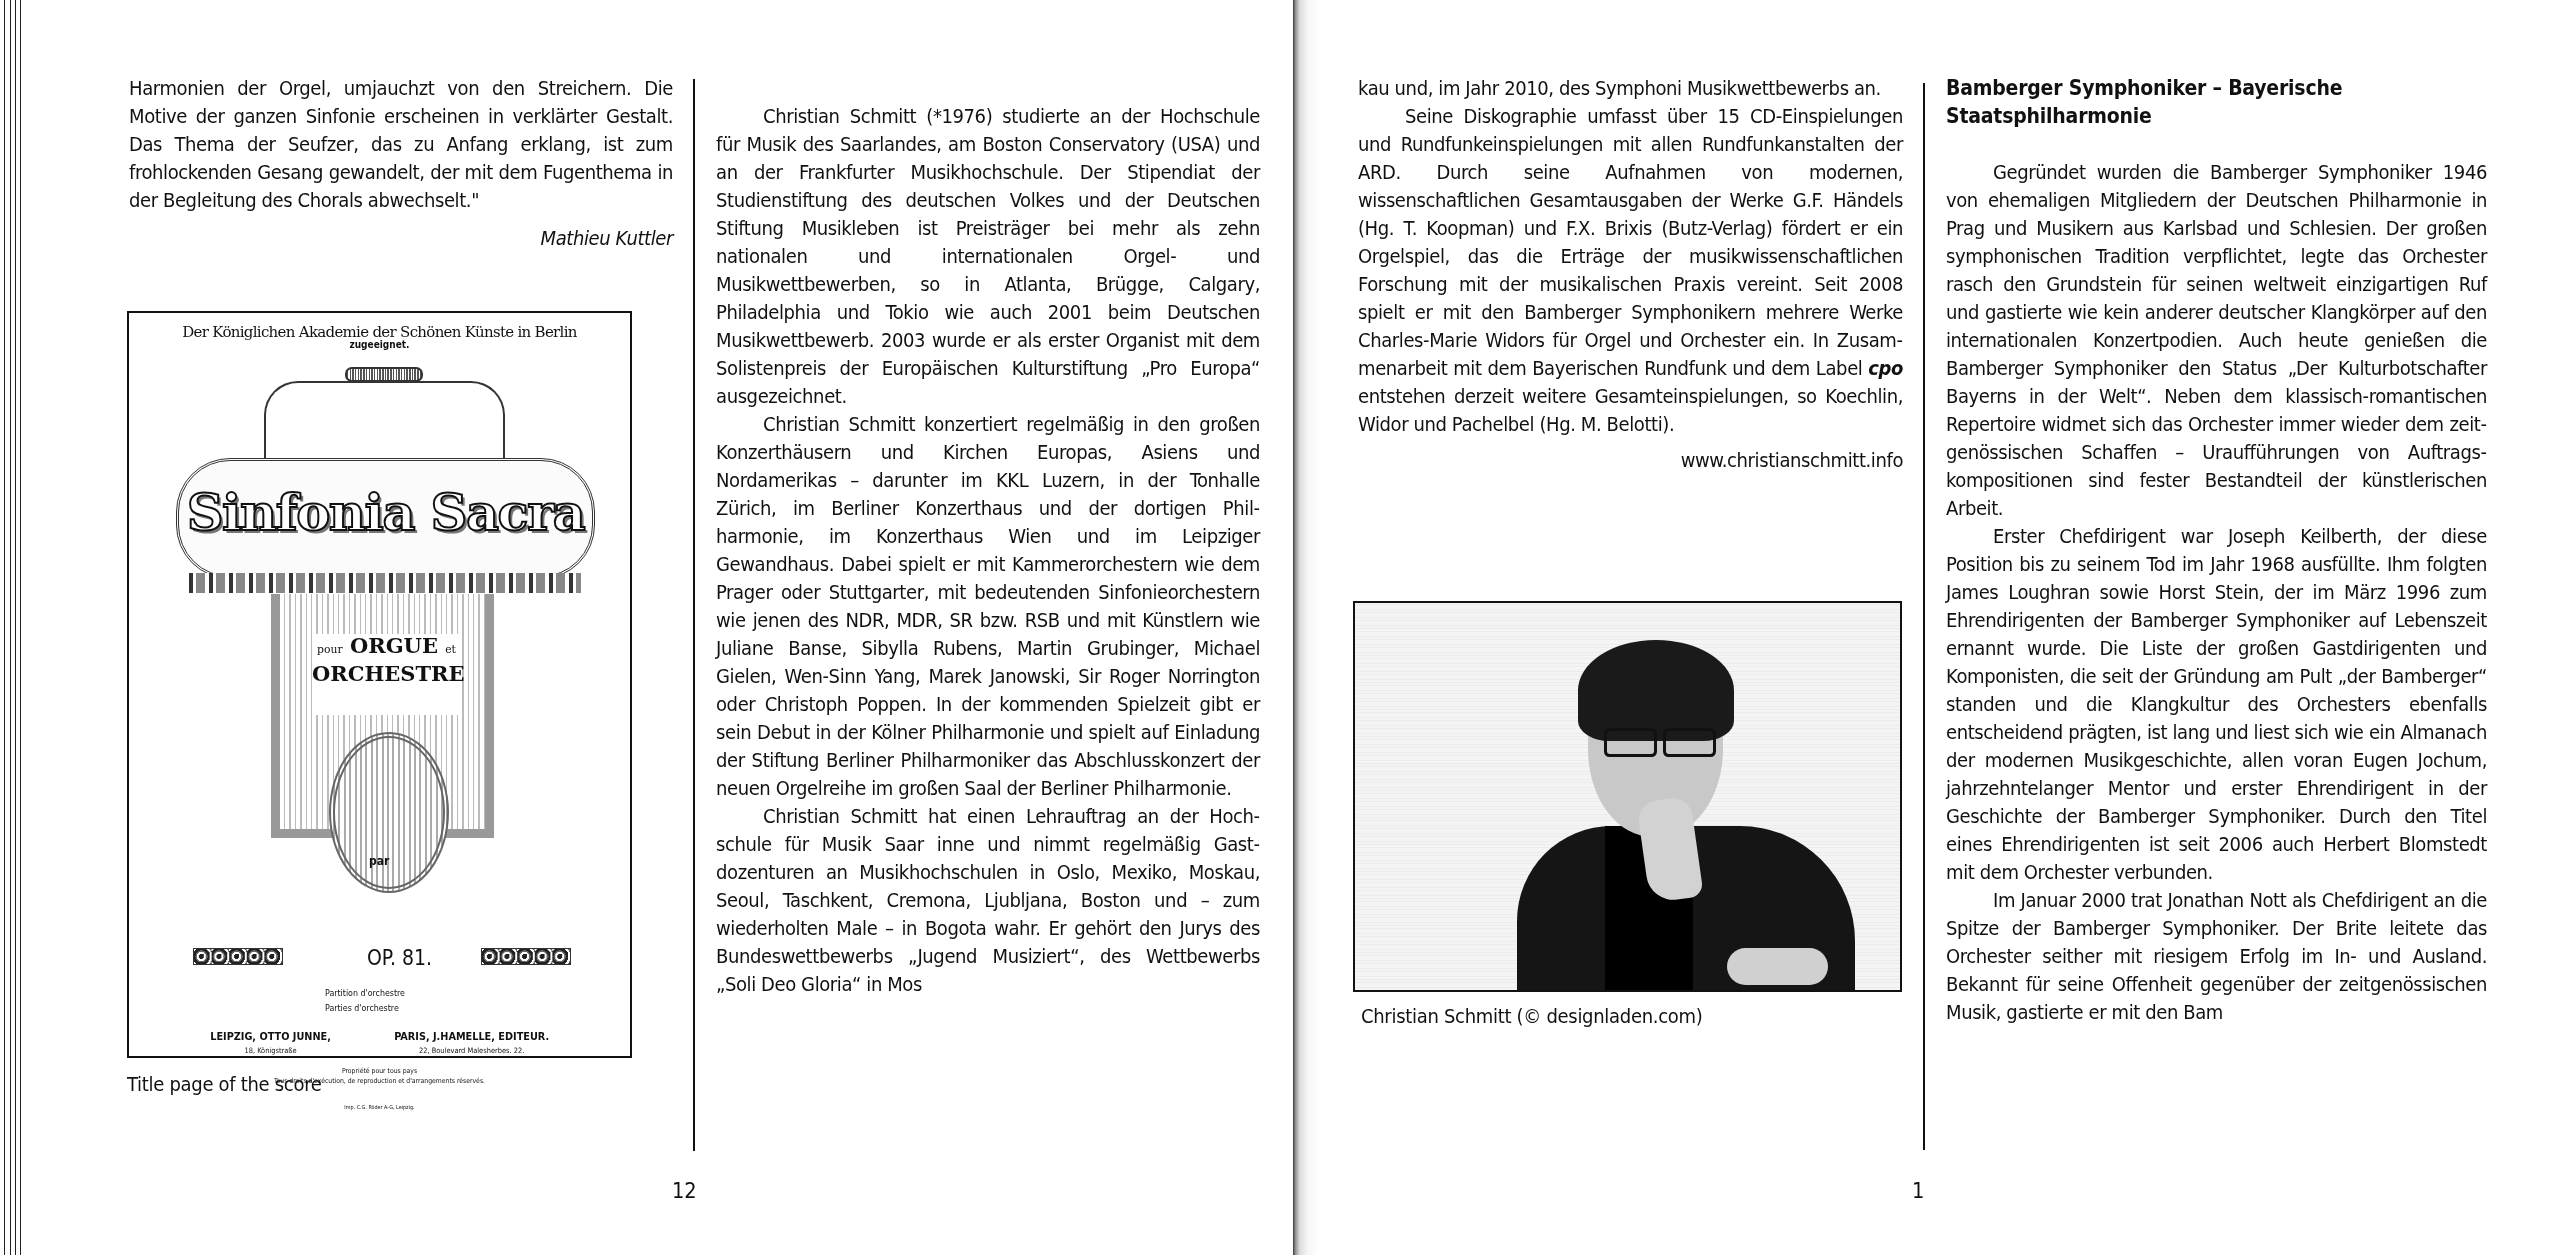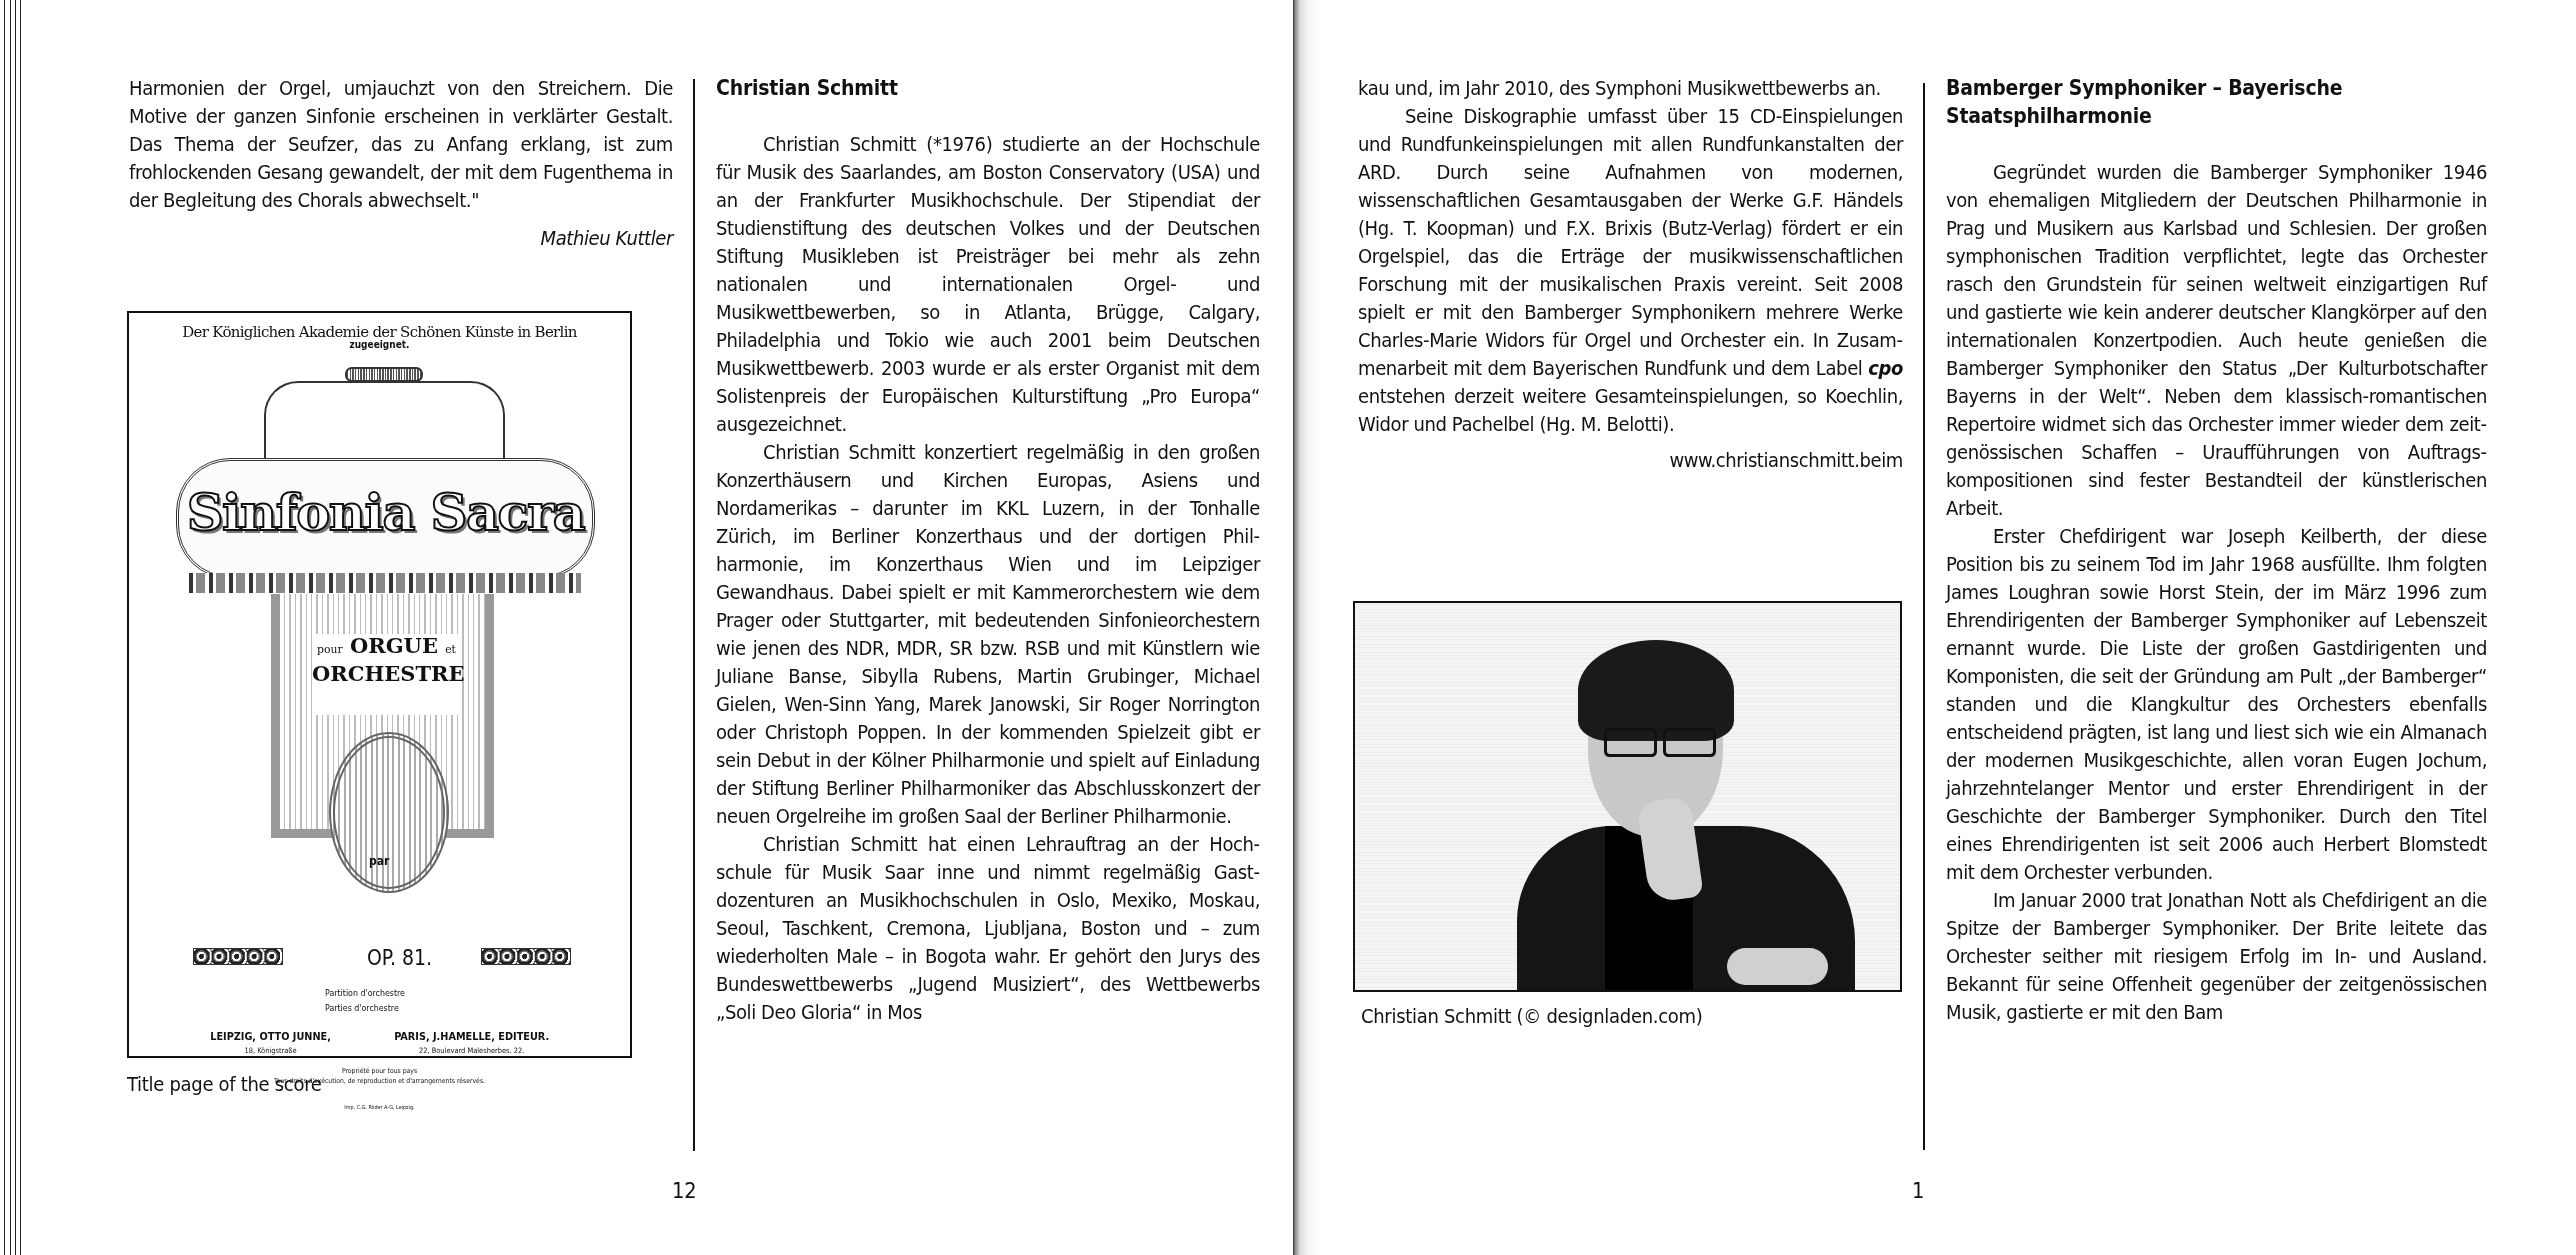--- a/index.html
+++ b/index.html
@@ -115,32 +115,31 @@
     <span>LEIPZIG, OTTO JUNNE,</span><span>PARIS, J.HAMELLE, EDITEUR.</span>
     <span style="font-weight:normal;font-size:7.4px">18, Königstraße</span><span style="font-weight:normal;font-size:7.4px">22, Boulevard Malesherbes. 22.</span>
   </div>
   <div class="small" style="top:754px">Propriété pour tous pays</div>
   <div class="small" style="top:764px">Tous droits d'exécution, de reproduction et d'arrangements réservés.</div>
   <div class="small" style="top:791px; font-size:5.4px">Imp. C.G. Röder A-G, Leipzig.</div>
 </div>
 <div class="caption" style="left:127px; top:1072px;">Title page of the score</div>
 
 <div class="col" style="left:716px; top:74px; width:544px;">
-  <h2 class="heading">Christian Schmitt</h2>
   <div style="height:28px"></div>
   <p class="indent">Christian Schmitt (*1976) studierte an der Hoch­schule für Musik des Saarlandes, am Boston Conserva­tory (USA) und an der Frankfurter Musikhochschule. Der Stipendiat der Studienstiftung des deutschen Volkes und der Deutschen Stiftung Musikleben ist Preisträger bei mehr als zehn nationalen und internationalen Orgel- und Musikwettbewerben, so in Atlanta, Brügge, Calga­ry, Philadelphia und Tokio wie auch 2001 beim Deut­schen Musikwettbewerb. 2003 wurde er als erster Organist mit dem Solistenpreis der Europäischen Kultur­stiftung „Pro Europa“ ausgezeichnet.</p>
   <p class="indent">Christian Schmitt konzertiert regelmäßig in den gro­ßen Konzerthäusern und Kirchen Europas, Asiens und Nordamerikas – darunter im KKL Luzern, in der Tonhal­le Zürich, im Berliner Konzerthaus und der dortigen Phil­harmonie, im Konzerthaus Wien und im Leipziger Gewandhaus. Dabei spielt er mit Kammerorchestern wie dem Prager oder Stuttgarter, mit bedeutenden Sin­fonieorchestern wie jenen des NDR, MDR, SR bzw. RSB und mit Künstlern wie Juliane Banse, Sibylla Rubens, Martin Grubinger, Michael Gielen, Wen-Sinn Yang, Marek Janowski, Sir Roger Norrington oder Christoph Poppen. In der kommenden Spielzeit gibt er sein Debut in der Kölner Philharmonie und spielt auf Einladung der Stiftung Berliner Philharmoniker das Abschlusskonzert der neuen Orgelreihe im großen Saal der Berliner Phil­harmonie.</p>
   <p class="indent">Christian Schmitt hat einen Lehrauftrag an der Hoch­schule für Musik Saar inne und nimmt regelmäßig Gast­dozenturen an Musikhochschulen in Oslo, Mexiko, Moskau, Seoul, Taschkent, Cremona, Ljubljana, Boston und – zum wiederholten Male – in Bogota wahr. Er gehört den Jurys des Bundeswettbewerbs „Jugend Musiziert“, des Wettbewerbs „Soli Deo Gloria“ in Mos­</p>
 </div>
 <div class="pagenum" style="left:672px;">12</div>
 
 <div class="col" style="left:1358px; top:74px; width:545px;">
   <p>kau und, im Jahr 2010, des Symphoni Musikwettbe­werbs an.</p>
   <p class="indent"><span>Seine Diskographie umfasst über 15 CD-Einspielun­gen und Rundfunkeinspielungen mit allen Rund­funkanstalten der ARD. Durch seine Aufnahmen von modernen, wissenschaftlichen Gesamtausgaben der Werke G.F. Händels (Hg. T. Koopman) und F.X. Brixis (Butz-Verlag) fördert er ein Orgelspiel, das die Erträge der musikwissenschaftlichen Forschung mit der musikalischen Praxis vereint. Seit 2008 spielt er mit den Bamberger Symphonikern mehrere Werke Charles-Marie Widors für Orgel und Orchester ein. In Zusam­menarbeit mit dem Bayerischen Rundfunk und dem Label</span> <b style="font-style:italic;font-weight:900">cpo</b> <span>entstehen derzeit weitere Gesamteinspielun­gen, so Koechlin, Widor und Pachelbel (Hg. M. Belot­ti).</span></p>
-  <div class="url">www.christianschmitt.beim</div>
+  <div class="url">www.christianschmitt.info</div>
 </div>
 
 <div class="photo">
   <div class="body"></div>
   <div class="collar"></div>
   <div class="head"></div>
   <div class="hair"></div>
   <div class="glasses">
       <i style="left:5.4px"></i>
       <i style="left:64px"></i>

